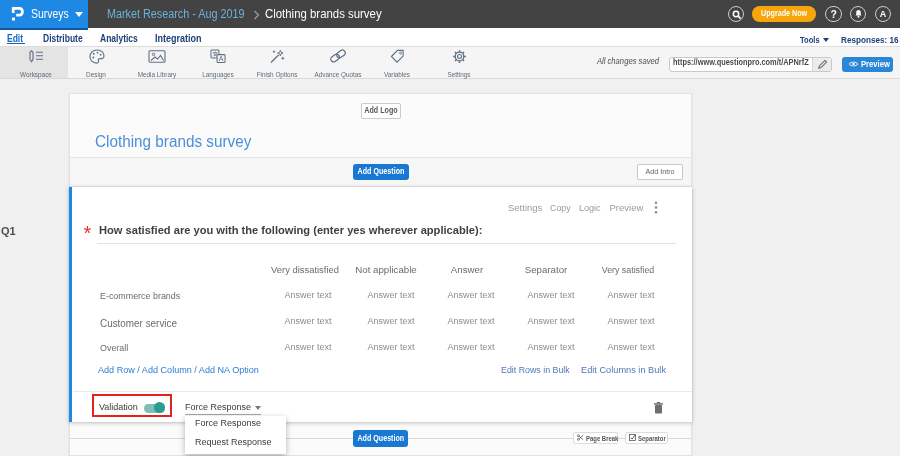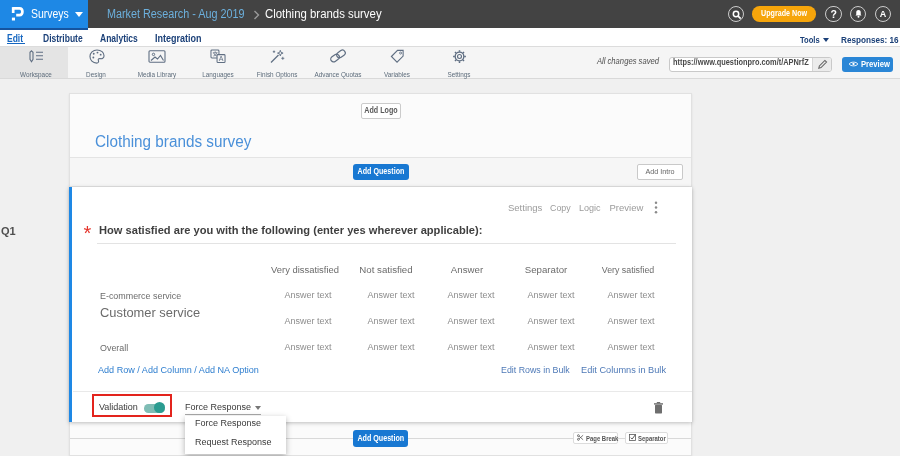--- a/index.html
+++ b/index.html
@@ -159,27 +159,27 @@
     <circle cx="3" cy="1.8" r="1.25" fill="#8a8a8a"></circle>
     <circle cx="3" cy="6.5" r="1.25" fill="#8a8a8a"></circle>
     <circle cx="3" cy="11.2" r="1.25" fill="#8a8a8a"></circle>
   </svg>
 
 <div class="abs" style="left:83.5px;top:222px;font-size:20px;color:#e5342b;">*</div>
 <div class="abs cl" style="left:99px;top:223.5px;font-size:11px;font-weight:bold;color:#3f3f3f;transform:scaleX(1.01);">How satisfied are you with the following (enter yes wherever applicable):</div>
 <div class="abs" style="left:97px;top:243px;width:579px;height:1px;background:#e3e3e3;"></div>
 
 <div class="abs cc" style="left:245px;top:264px;width:120px;text-align:center;font-size:9.7px;color:#6b6b6b;transform:scaleX(0.97);">Very dissatisfied</div>
-<div class="abs cc" style="left:326px;top:264px;width:120px;text-align:center;font-size:9.7px;color:#6b6b6b;transform:scaleX(1);">Not satisfied</div>
+<div class="abs cc" style="left:326px;top:264px;width:120px;text-align:center;font-size:9.7px;color:#6b6b6b;transform:scaleX(1);">Not applicable</div>
 <div class="abs cc" style="left:407px;top:264px;width:120px;text-align:center;font-size:9.7px;color:#6b6b6b;transform:scaleX(1);">Answer</div>
 <div class="abs cc" style="left:486px;top:264px;width:120px;text-align:center;font-size:9.7px;color:#6b6b6b;transform:scaleX(1);">Separator</div>
 <div class="abs cc" style="left:568px;top:264px;width:120px;text-align:center;font-size:9.7px;color:#6b6b6b;transform:scaleX(0.91);">Very satisfied</div>
 
-<div class="abs cl" style="left:100px;top:290.5px;font-size:9px;color:#6b6b6b;transform:scaleX(0.99);">E-commerce service</div>
-<div class="abs cl" style="left:100px;top:305px;font-size:13px;color:#6b6b6b;transform:scaleX(0.99);">Customer service</div>
+<div class="abs cl" style="left:100px;top:290.5px;font-size:9px;color:#6b6b6b;transform:scaleX(0.99);">E-commerce brands</div>
+<div class="abs cl" style="left:100px;top:318px;font-size:10px;color:#6b6b6b;transform:scaleX(0.99);">Customer service</div>
 <div class="abs cl" style="left:100px;top:342.5px;font-size:9px;color:#6b6b6b;transform:scaleX(0.99);">Overall</div>
 
 <div class="abs cc" style="left:247.5px;top:289px;width:120px;text-align:center;font-size:9.7px;color:#8c8c8c;transform:scaleX(0.93);">Answer text</div>
 <div class="abs cc" style="left:330.5px;top:289px;width:120px;text-align:center;font-size:9.7px;color:#8c8c8c;transform:scaleX(0.93);">Answer text</div>
 <div class="abs cc" style="left:411px;top:289px;width:120px;text-align:center;font-size:9.7px;color:#8c8c8c;transform:scaleX(0.93);">Answer text</div>
 <div class="abs cc" style="left:490.5px;top:289px;width:120px;text-align:center;font-size:9.7px;color:#8c8c8c;transform:scaleX(0.93);">Answer text</div>
 <div class="abs cc" style="left:570.5px;top:289px;width:120px;text-align:center;font-size:9.7px;color:#8c8c8c;transform:scaleX(0.93);">Answer text</div>
 
 <div class="abs cc" style="left:247.5px;top:315px;width:120px;text-align:center;font-size:9.7px;color:#8c8c8c;transform:scaleX(0.93);">Answer text</div>
 <div class="abs cc" style="left:330.5px;top:315px;width:120px;text-align:center;font-size:9.7px;color:#8c8c8c;transform:scaleX(0.93);">Answer text</div>

